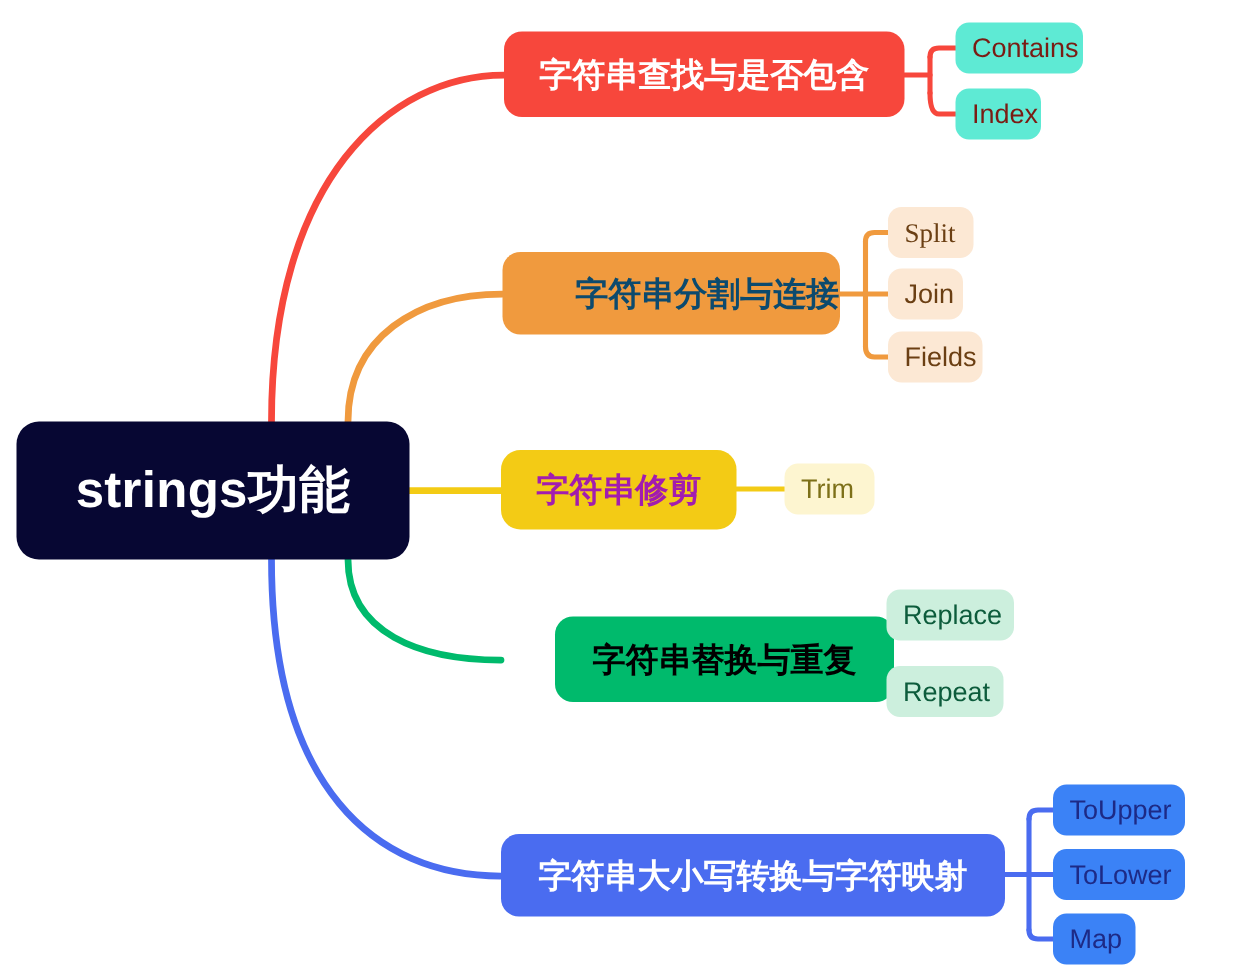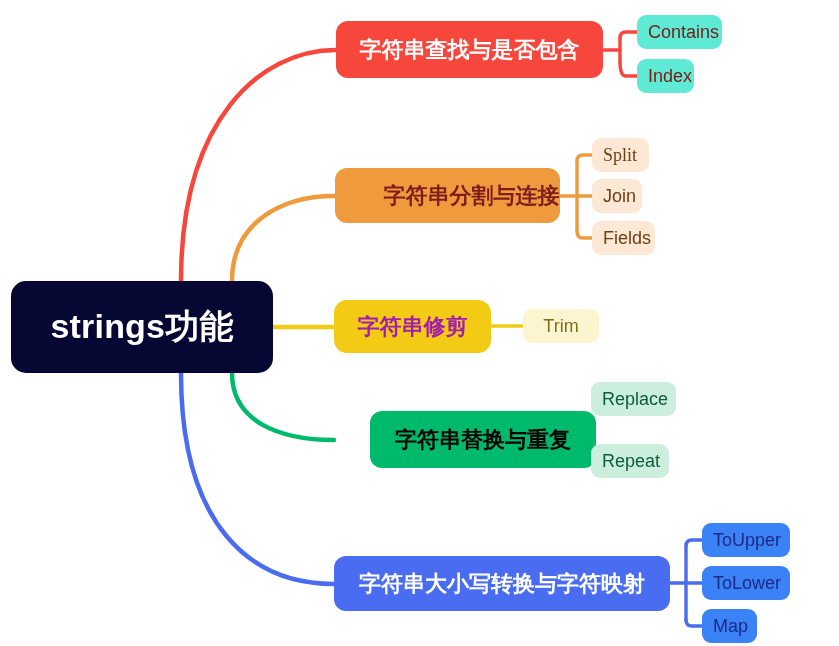--- a/index.html
+++ b/index.html
@@ -51,21 +51,21 @@
     border-radius: 12px;
     font-size: 22px;
     font-weight: 700;
   }
   .branch-red {
     left: 336px; top: 21px; width: 267px; height: 57px;
     background: #f7473c; color: #ffffff;
   }
   .branch-orange {
     left: 335px; top: 168px; width: 225px; height: 55px;
-    background: #f09a3e; color: #7f1d1d; padding-left: 48px;
+    background: #f09a3e; color: #0c4a6e; padding-left: 48px;
   }
   .branch-yellow {
     left: 334px; top: 300px; width: 157px; height: 53px;
     background: #f3cb15; color: #a21caf; border-radius: 13px;
   }
   .branch-green {
     left: 334px; top: 411px; width: 226px; height: 57px;
     background: #00ba6c; color: #000000; margin-left: 36px;
   }
   .branch-blue {
@@ -86,23 +86,23 @@
   .leaf-green { background: #ccefdd; color: #0d5c3c; }
   .leaf-blue  { background: #3b82f6; color: #1d2a86; }
 
   .n-contains { left: 637px; top: 15px;  width: 85px; height: 34px; }
   .n-index    { left: 637px; top: 59px;  width: 57px; height: 34px; }
 
   .n-split    { left: 592px; top: 138px; width: 57px; height: 34px; font-family: Liberation Serif, serif; }
   .n-join     { left: 592px; top: 179px; width: 50px; height: 34px; }
   .n-fields   { left: 592px; top: 221px; width: 63px; height: 34px; }
 
-  .n-trim     { left: 523px; top: 309px; width: 76px; height: 34px; justify-content: center; }
-
-  .n-replace  { left: 591px; top: 382px; width: 85px; height: 34px; }
+  .n-trim     { left: 523px; top: 309px; width: 60px; height: 34px; }
+
+  .n-replace  { left: 591px; top: 393px; width: 85px; height: 34px; }
   .n-repeat   { left: 591px; top: 444px; width: 78px; height: 34px; }
 
   .n-toupper  { left: 702px; top: 523px; width: 88px; height: 34px; }
   .n-tolower  { left: 702px; top: 566px; width: 88px; height: 34px; }
   .n-map      { left: 702px; top: 609px; width: 55px; height: 34px; }
 </style>
 </head>
 <body>
 
 <div id="mindmap">

